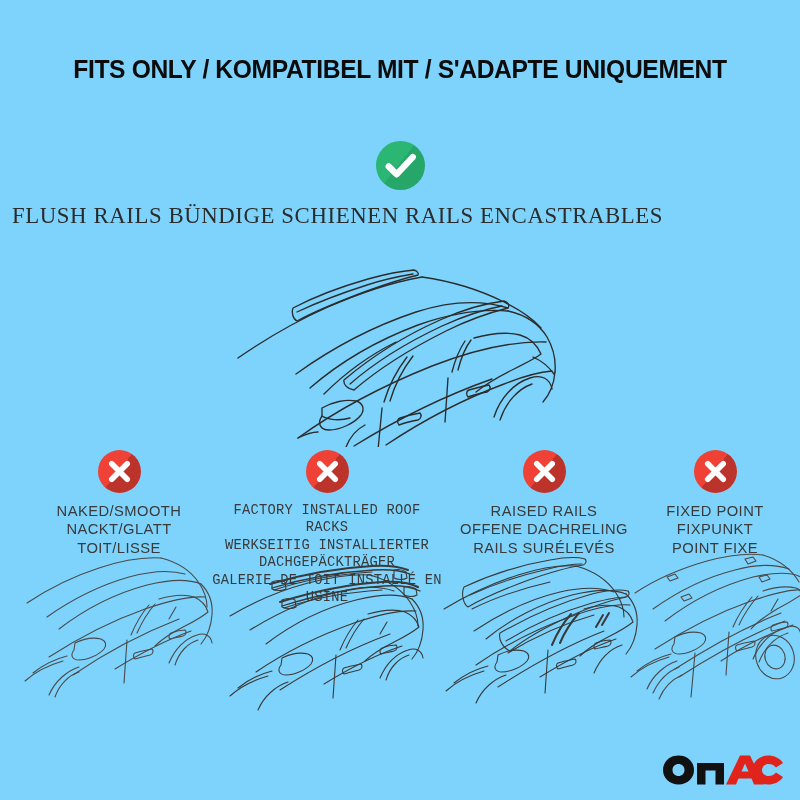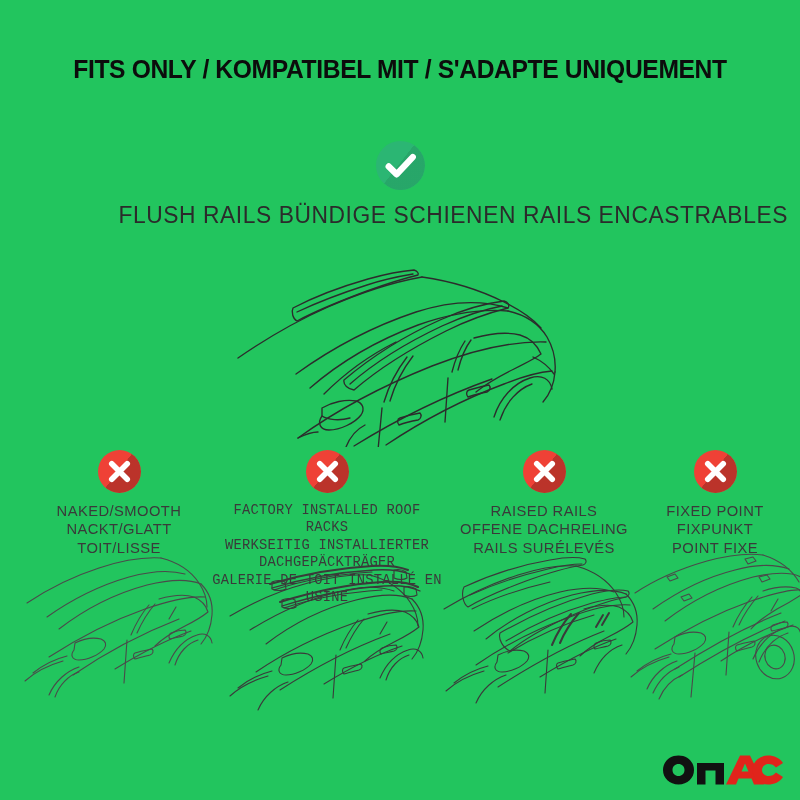--- a/index.html
+++ b/index.html
@@ -2,21 +2,21 @@
 <html><head>
 <meta charset="utf-8">
 <style>
   * { box-sizing: border-box; margin: 0; padding: 0; }
   html, body {
     width: 800px; height: 800px;
     background: #ffffff;
     font-family: "Liberation Sans", sans-serif;
     overflow: hidden;
   }
-  #page { position: relative; width: 800px; height: 800px; background: #22c55e; }
+  #page { position: relative; width: 800px; height: 800px; background: #7dd3fc; }
 
   
   .header-title {
     position: absolute;
     top: 54px; left: 0; width: 800px;
     text-align: center;
     font-family: "Liberation Sans", sans-serif;
     font-weight: bold;
     font-size: 26.5px;
     letter-spacing: -0.4px;
@@ -35,21 +35,22 @@
   .badge .shade {
     position: absolute; inset: 0;
     border-radius: 50%;
   }
   .badge svg { position: absolute; inset: 0; width: 100%; height: 100%; }
 
   
   .good-block {
     position: absolute;
     top: 141px; left: 0; width: 800px;
-    text-align: right;
+    text-align: left;
+    font-family: Liberation Serif, serif;
   }
   .good-badge {
     width: 49px; height: 49px;
     margin: 0 auto;
     background: #2bb673;
   }
   .good-badge .shade {
     background: linear-gradient(128deg, rgba(0,0,0,0) 47%, rgba(0,0,0,0.085) 47.5%);
   }
   .good-text {

